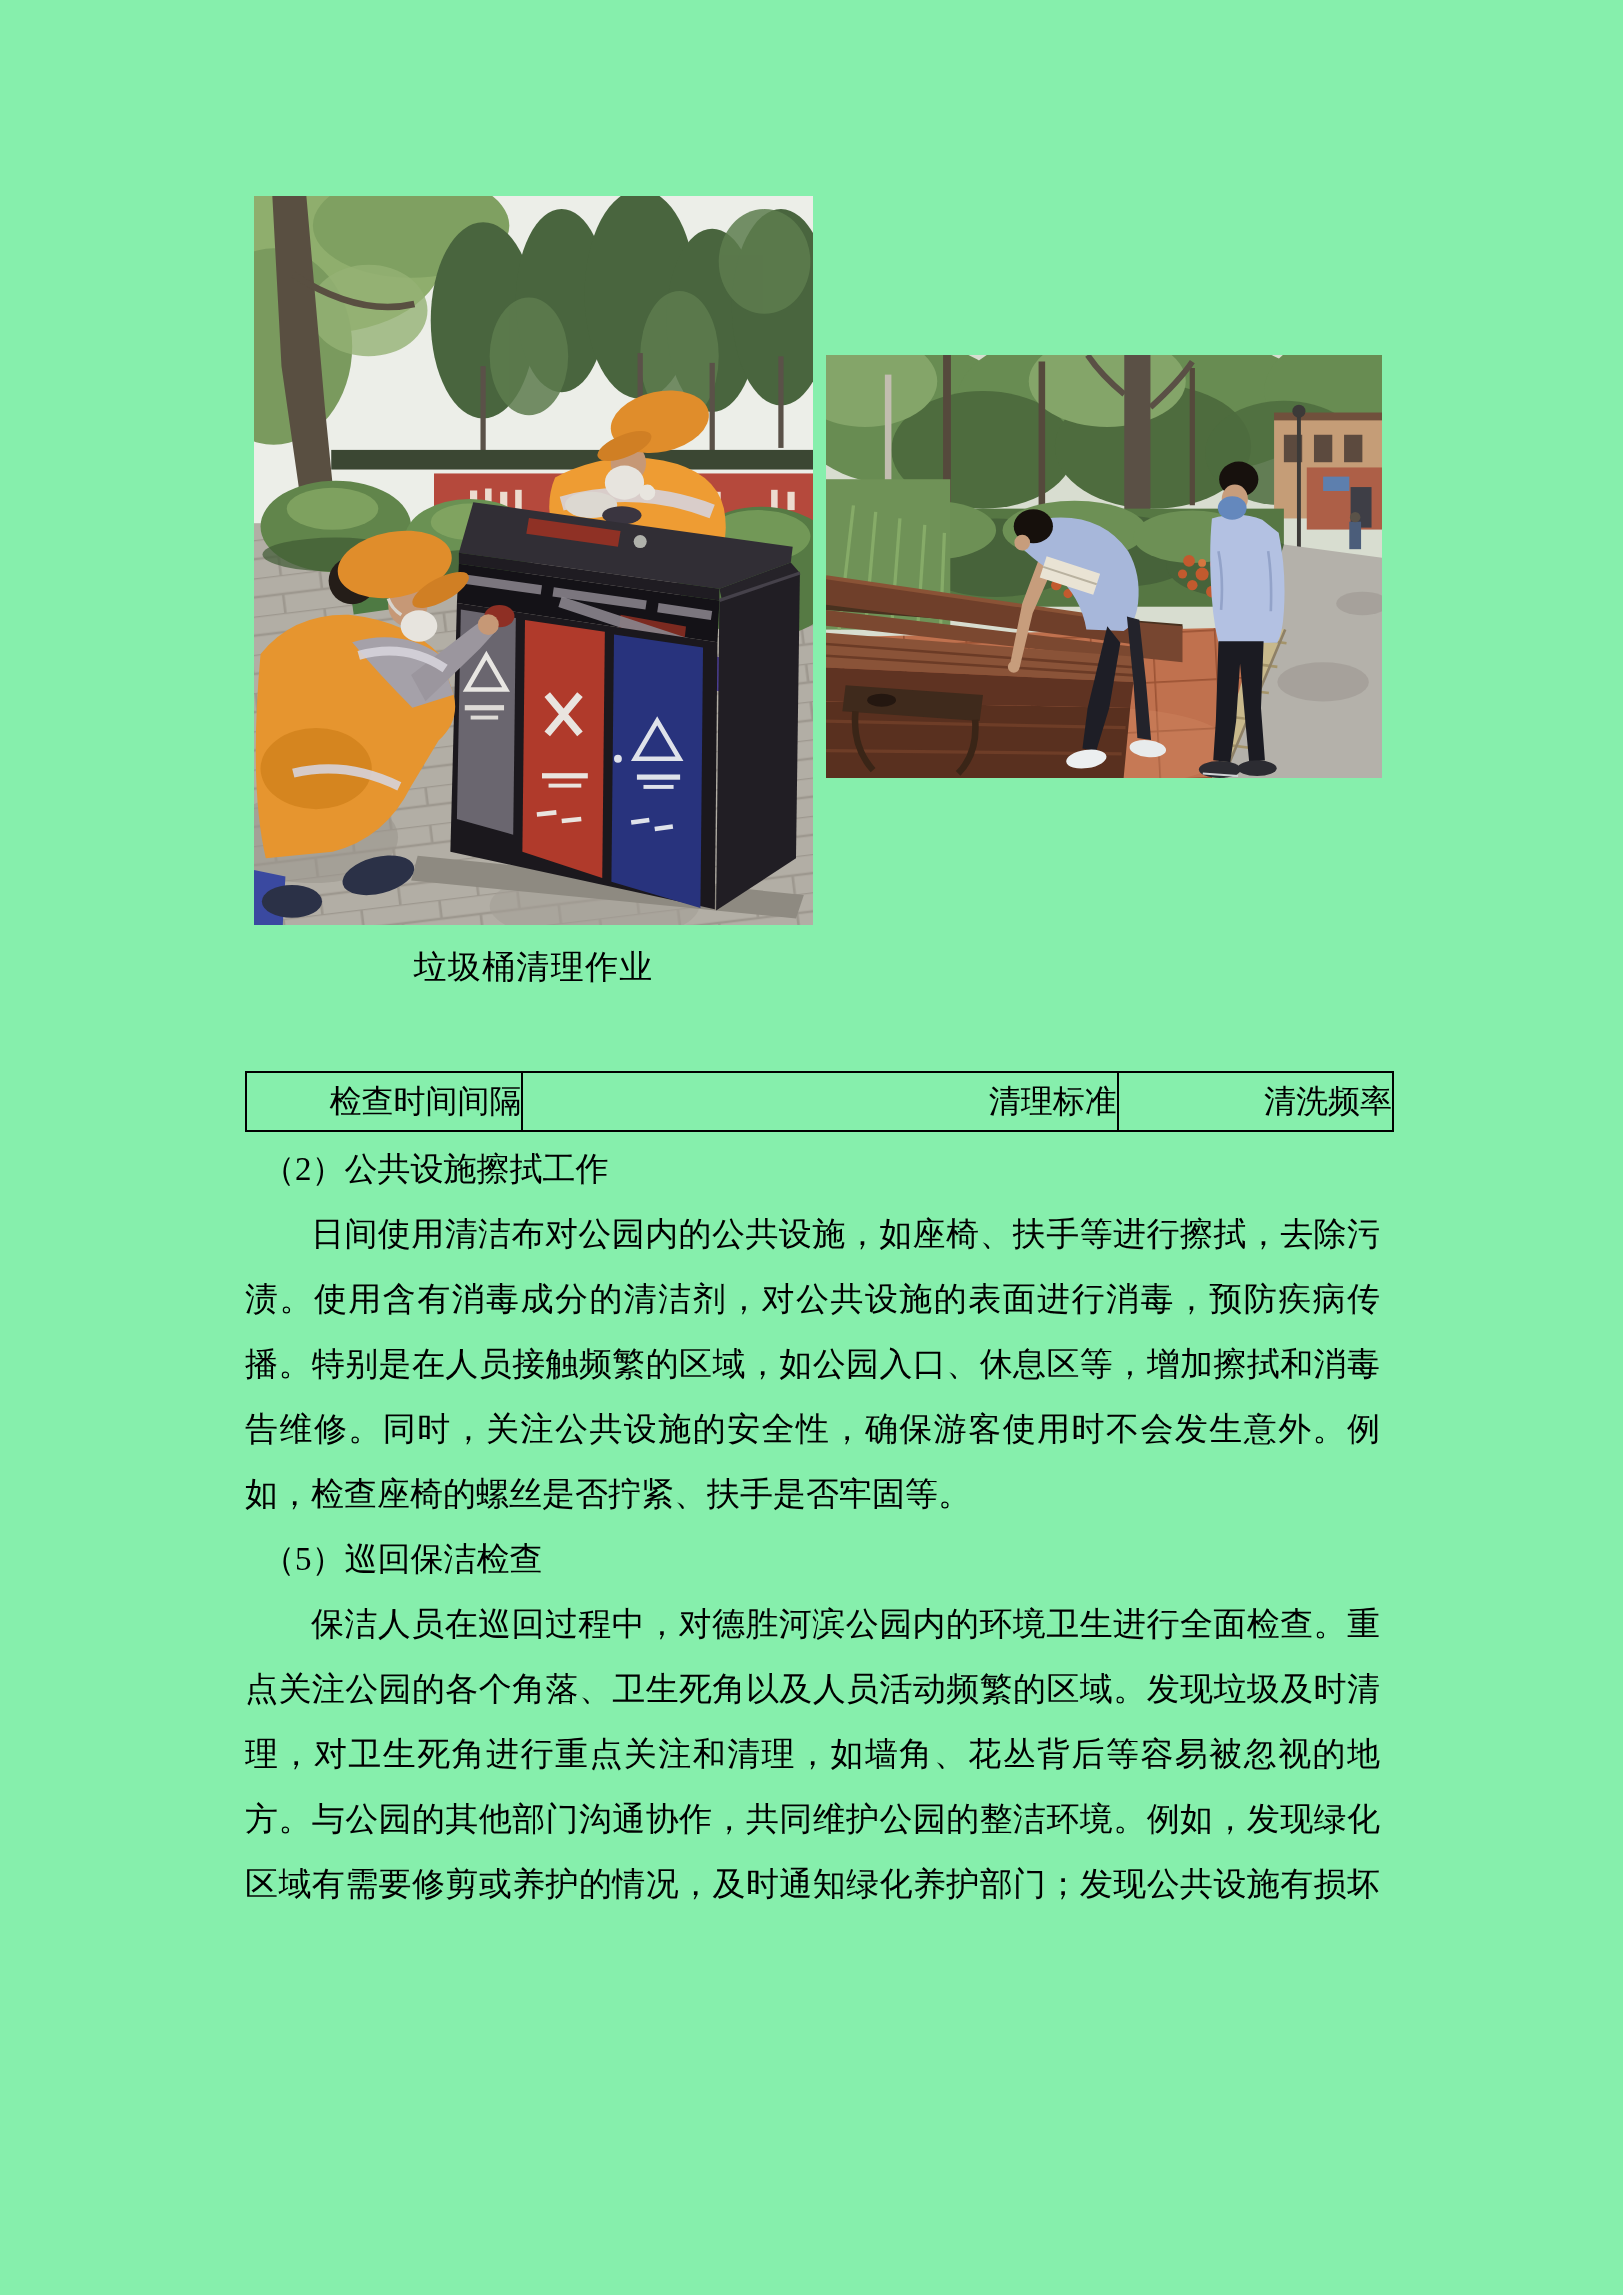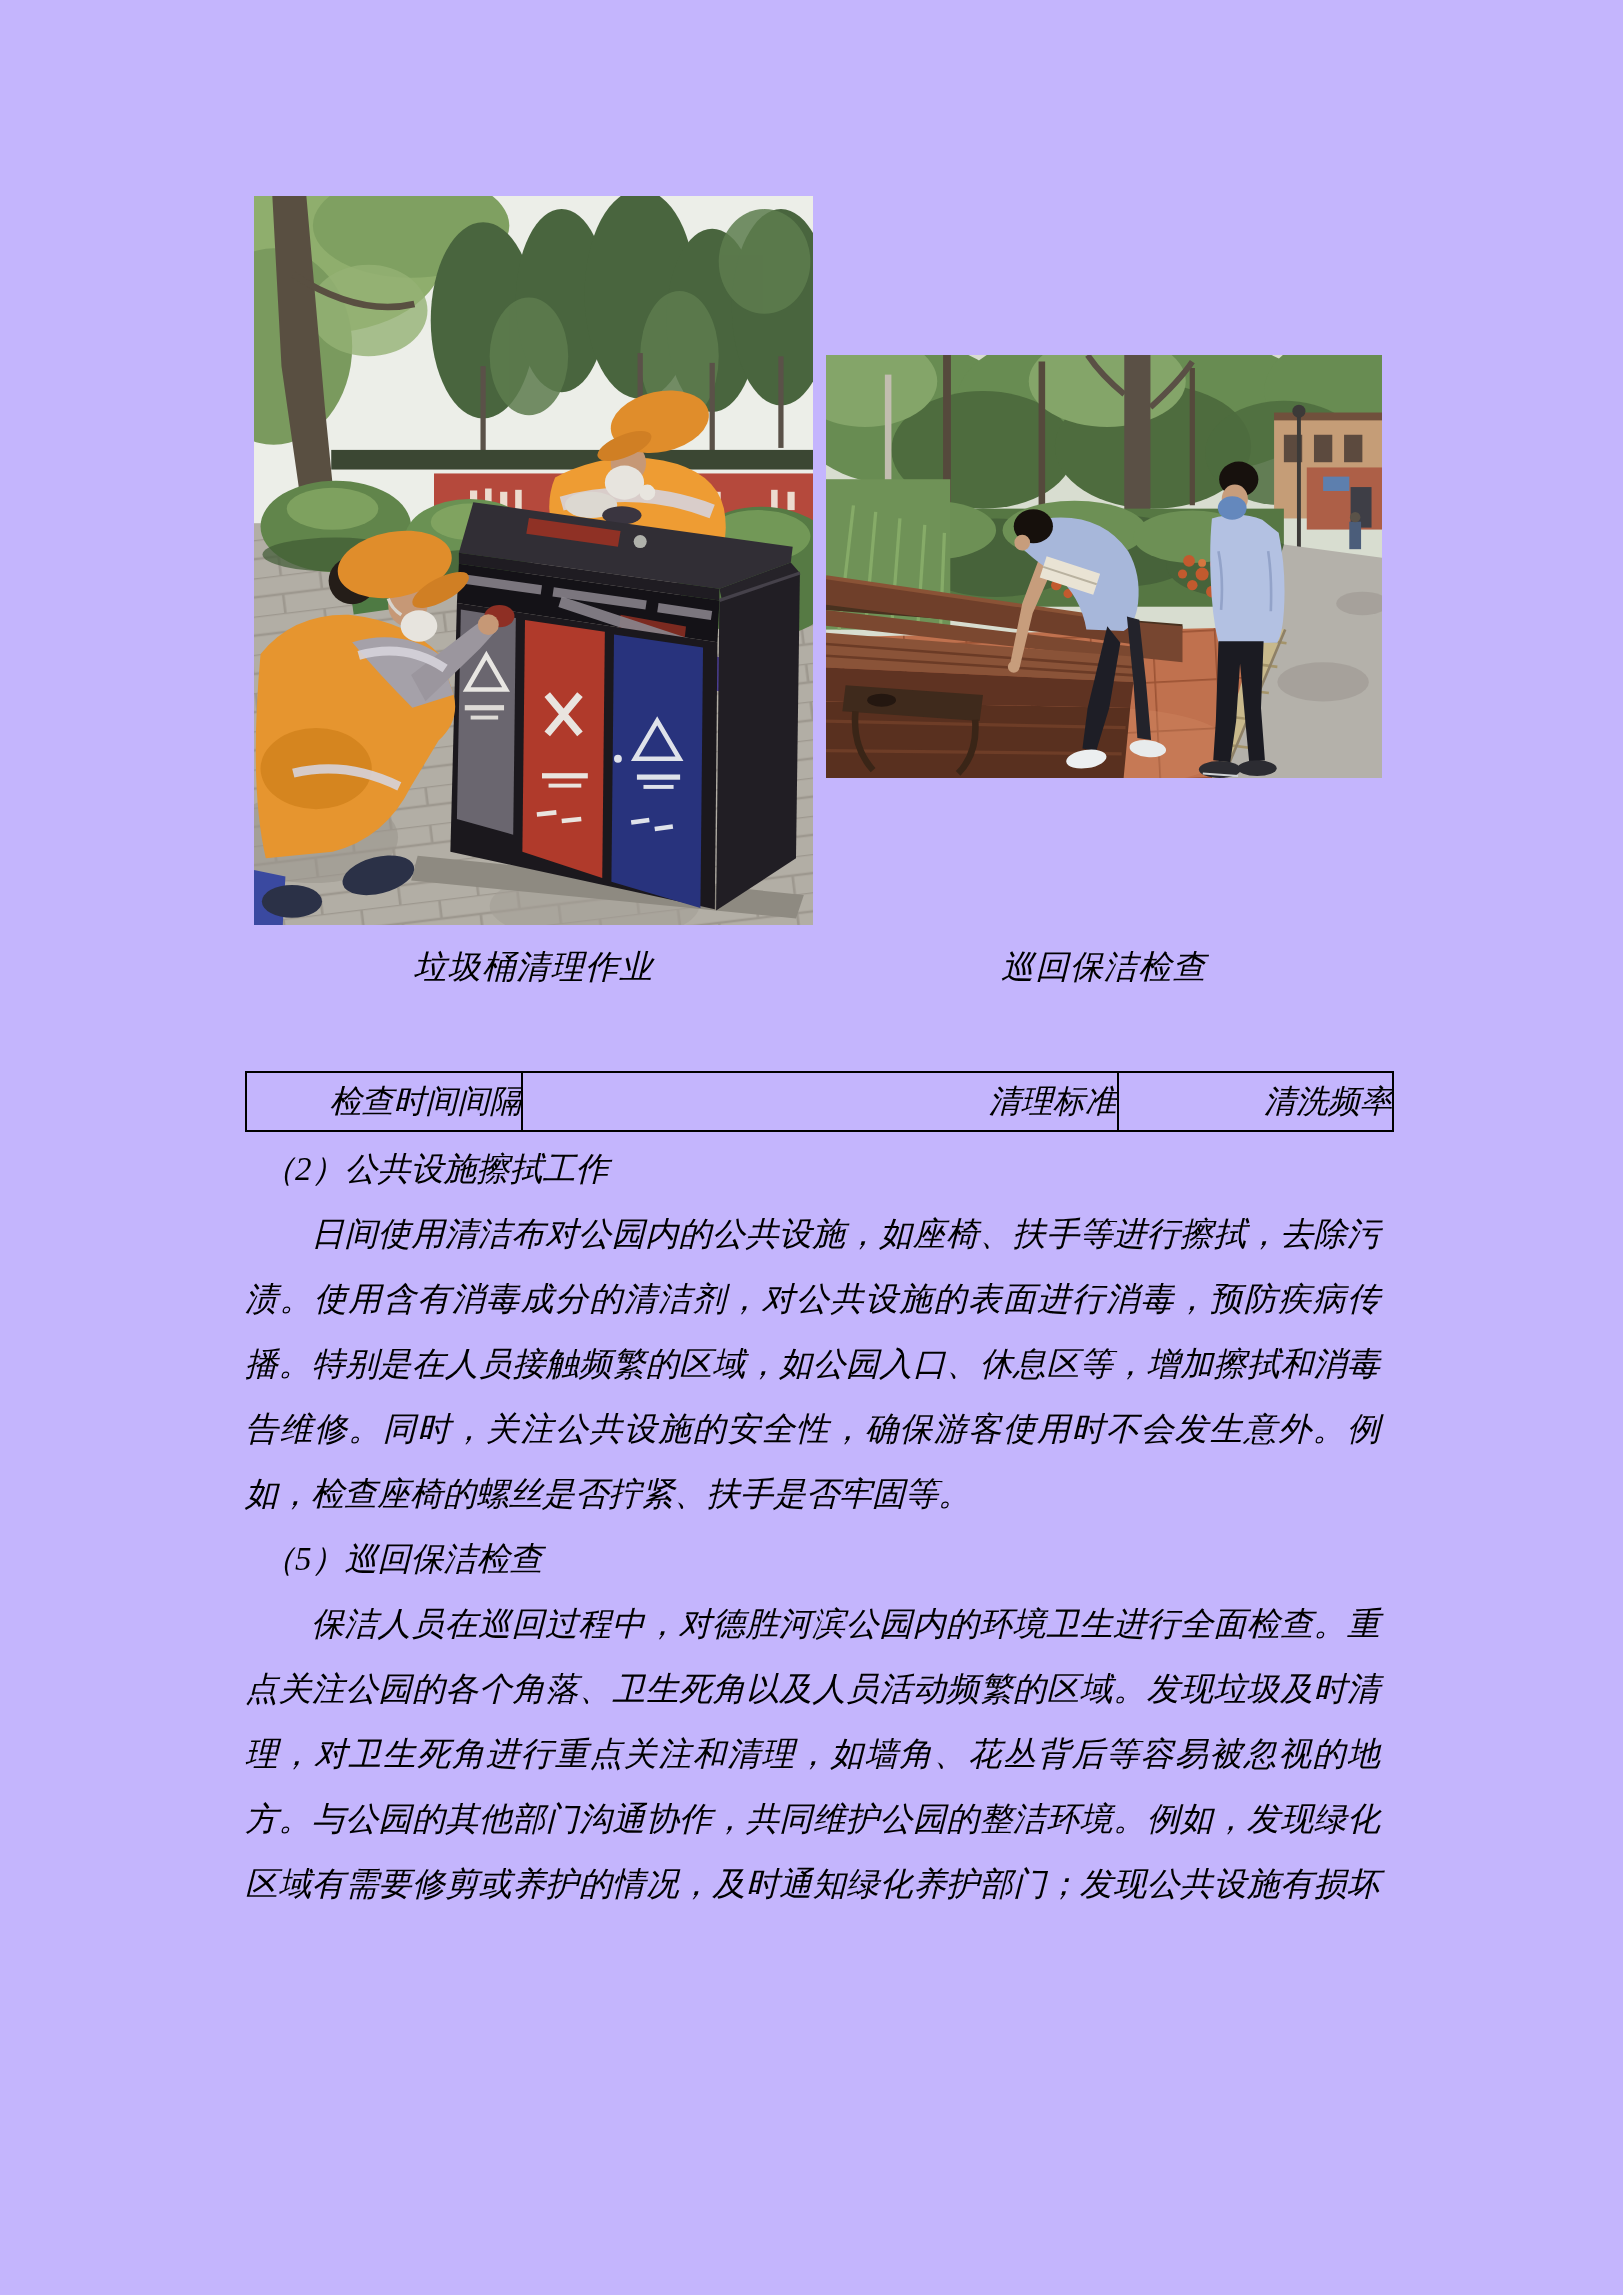--- a/index.html
+++ b/index.html
@@ -1,24 +1,23 @@
 <!DOCTYPE html>
 <html style="font-size:10.5px"><head>
 <meta charset="utf-8">
 <style>
   html,body{margin:0;padding:0;background:#ffffff;}
   .page{
     position:relative;
     width:1623px;
     height:2295px;
-    background:#c4b5fd;
+    background:#86efac;
     font-family:"Liberation Serif","DejaVu Serif",serif;
     color:#000000;
     overflow:hidden;
-    font-style:italic;
   }
   .photo{position:absolute;overflow:hidden;}
   .photo svg{display:block;width:100%;height:100%;}
   .photo-left{left:254px;top:196px;width:559px;height:729px;}
   .photo-right{left:826px;top:355px;width:556px;height:423px;}
   .caption{
     position:absolute;top:941px;height:52px;
     font-size:33px;line-height:52px;text-align:center;
     letter-spacing:1.3px;
   }
@@ -339,21 +338,20 @@
         <ellipse cx="621" cy="234" rx="22" ry="18" fill="#6488bd"></ellipse>
         <path d="M600,438 L596,560 L592,620 L618,623 L627,560 L633,472 L641,560 L647,623 L671,620 L665,540 L669,438 Z" fill="#1b1b22"></path>
         <ellipse cx="602" cy="634" rx="32" ry="13" fill="#2c2c32"></ellipse>
         <ellipse cx="659" cy="632" rx="30" ry="12" fill="#2c2c32"></ellipse>
         <line x1="576" y1="640" x2="630" y2="644" stroke="#cfd2d4" stroke-width="3"></line>
       </g>
     </svg>
   </div>
 
   <div class="caption caption-left">垃圾桶清理作业</div>
-  <div class="caption caption-right">巡回保洁检查</div>
 
   <div class="content">
 
     <table class="spec">
       <colgroup>
           <col class="col1">
           <col class="col2">
           <col class="col3">
         </colgroup>
       <tbody>

